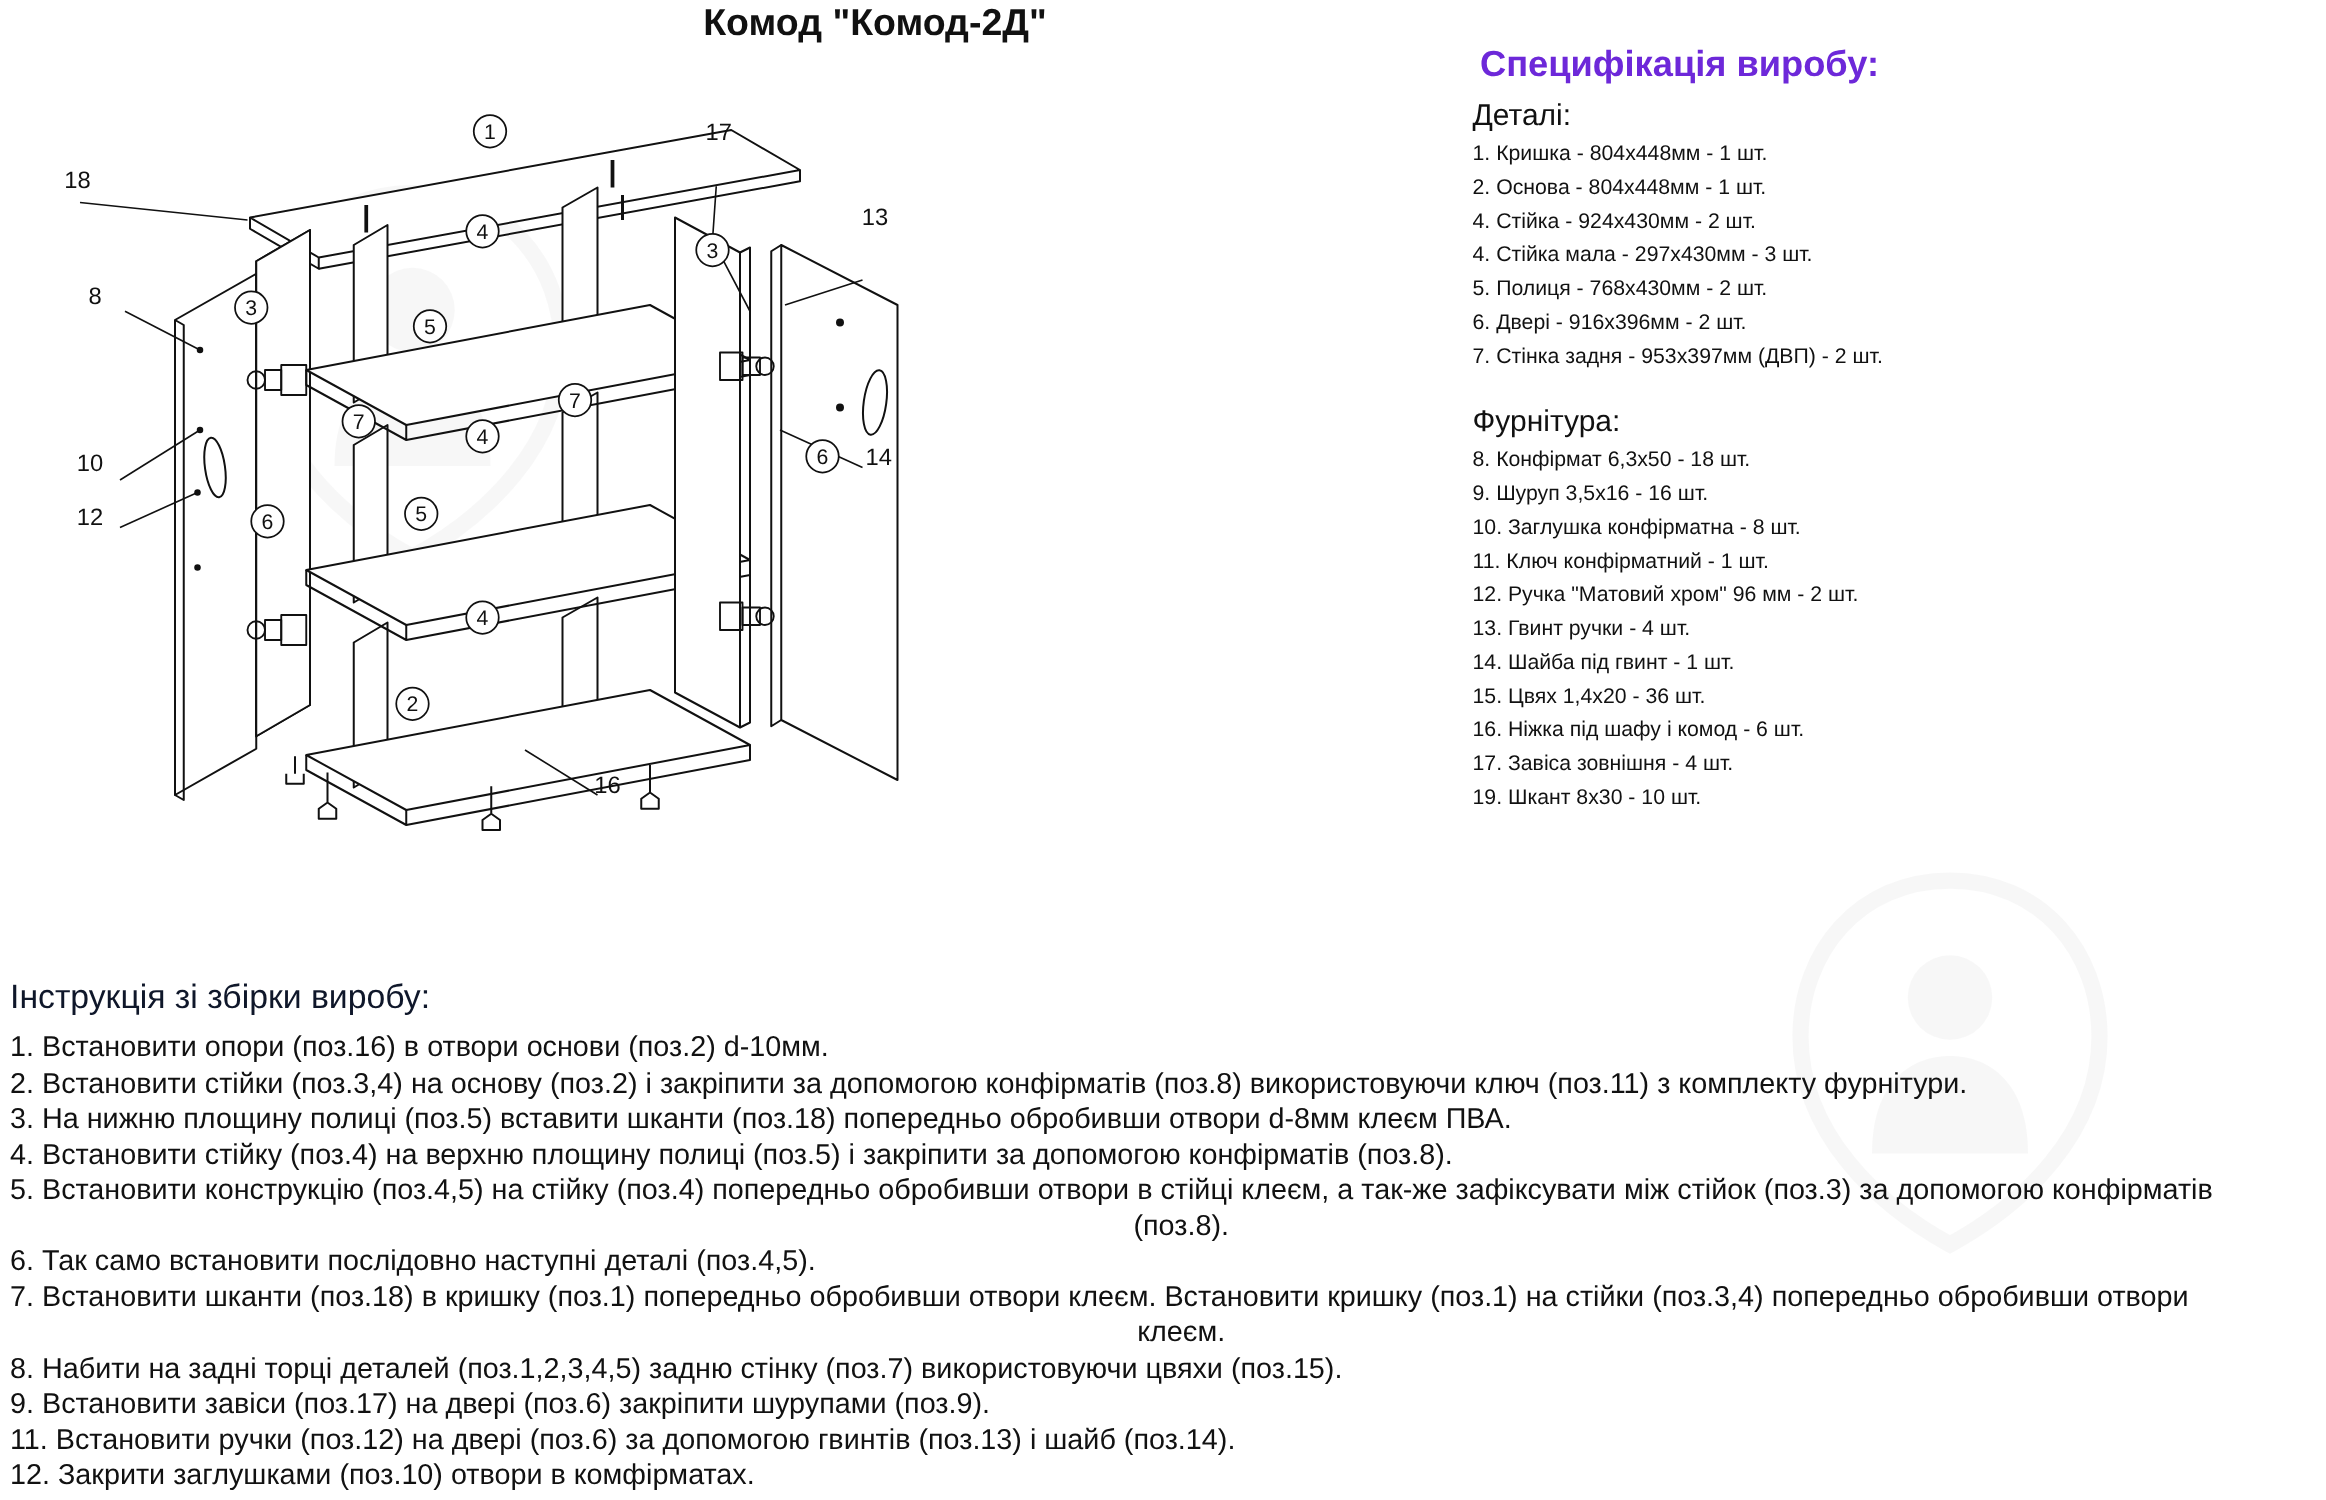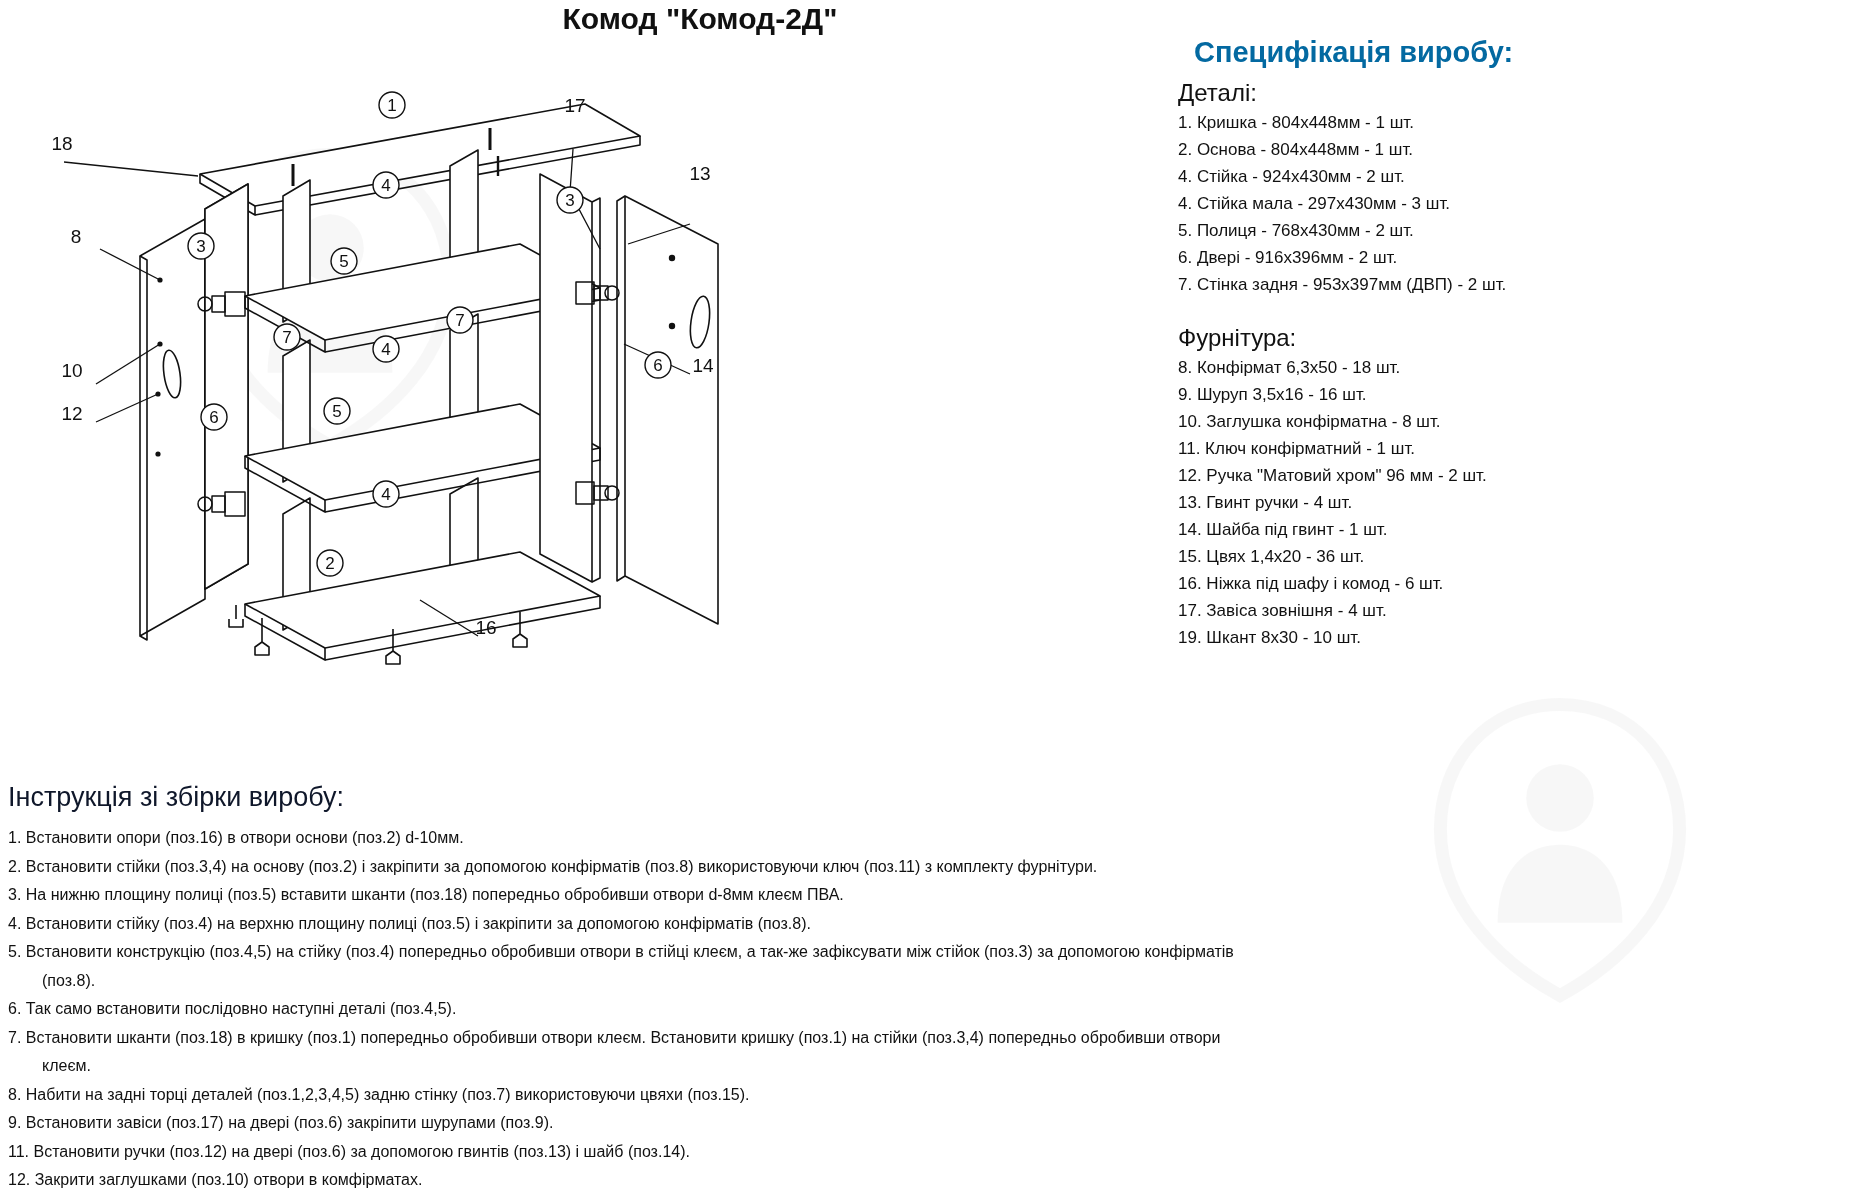--- a/index.html
+++ b/index.html
@@ -11,31 +11,31 @@
   .page{position:absolute;inset:0;}
 
   
   .title{
     position:absolute;left:440px;top:2px;width:520px;
     text-align:center;font-size:30px;font-weight:bold;color:#111;
   }
 
   
   .spec{position:absolute;left:1178px;top:36px;width:660px;}
-  .spec h2{font-size:29px;font-weight:bold;margin:0 0 10px 16px;color:#0369a1;}
+  .spec h2{font-size:29px;font-weight:bold;margin:0 0 10px 6px;color:#6d28d9;}
   .spec h3{font-size:24px;font-weight:normal;margin:4px 0 2px 0;color:#111;}
   .spec ol{list-style:none;margin:0;padding:0;}
   .spec li{font-size:17px;line-height:27px;color:#111;white-space:nowrap;}
   .spec .gap{height:22px;}
 
   
   .instr{position:absolute;left:8px;top:782px;width:1840px;}
   .instr h2{font-size:27px;font-weight:normal;margin:0 0 12px 0;color:#0f172a;}
-  .instr .step{font-size:16px;line-height:25.5px;color:#111;margin-bottom:3px;}
-  .instr .cont{padding-left:34px;}
+  .instr .step{font-size:23px;line-height:25.5px;color:#111;margin-bottom:3px;}
+  .instr .cont{padding-left:34px;text-align:center;}
 
   
   .drawing{position:absolute;left:0;top:44px;width:1170px;height:640px;}
   .drawing svg{display:block;}
 
   
   .wm{position:absolute;opacity:.07;pointer-events:none;}
   .wm svg{display:block;}
 </style>
 </head>

